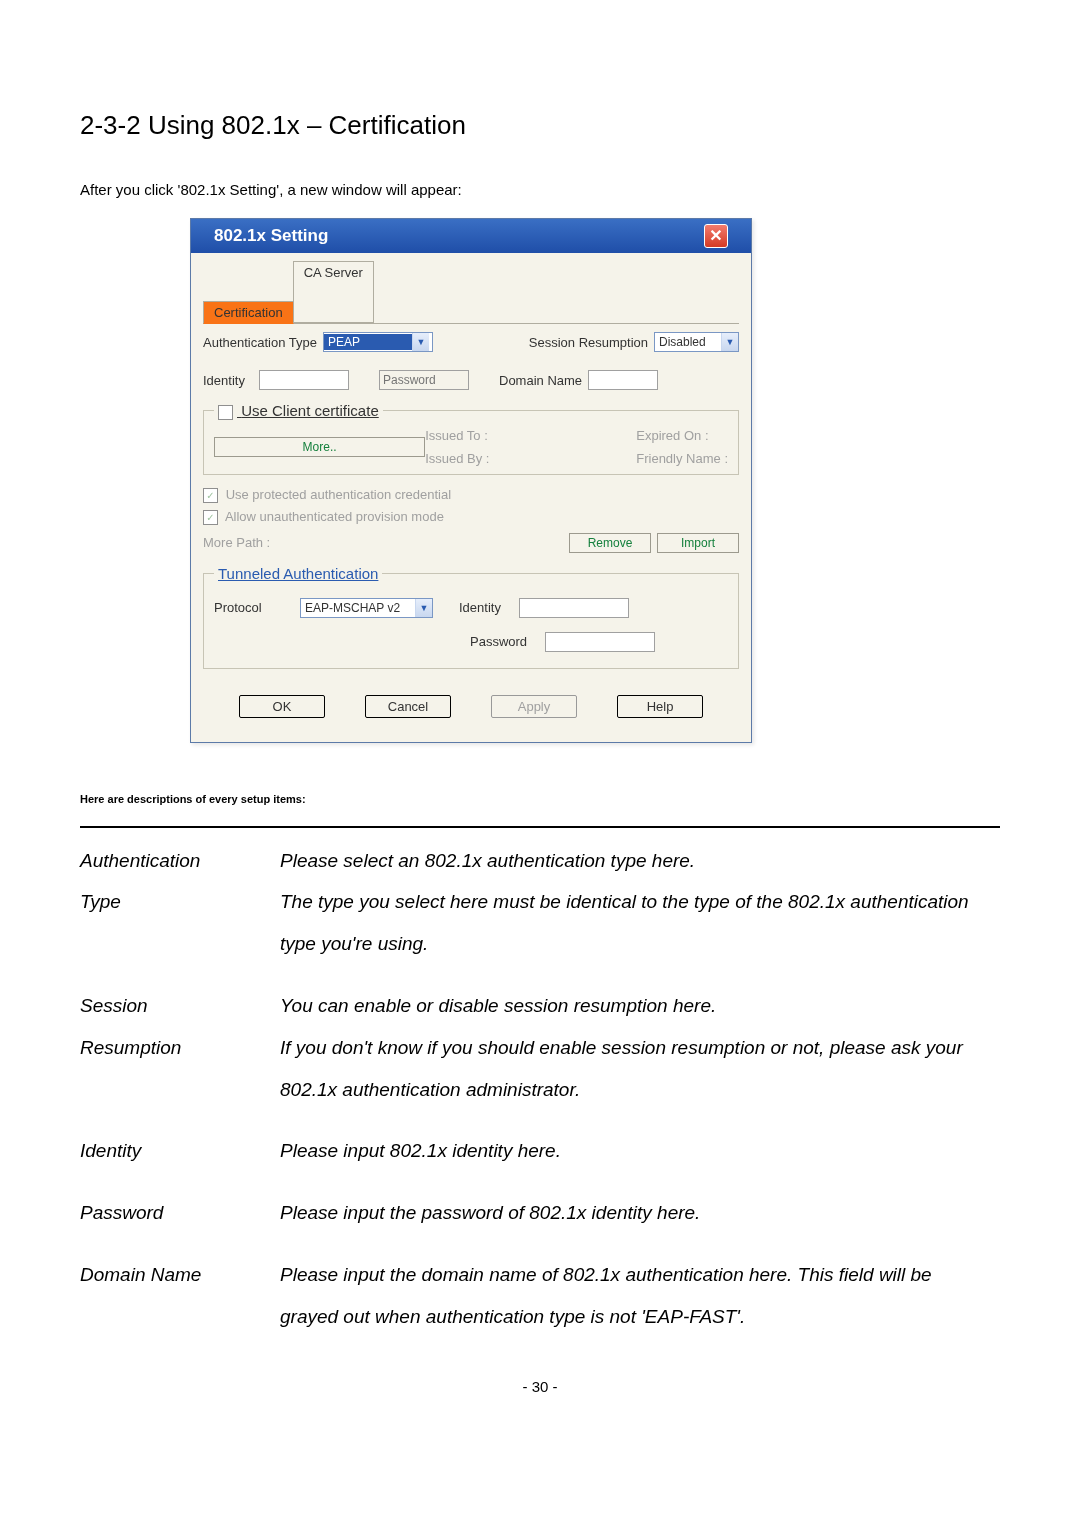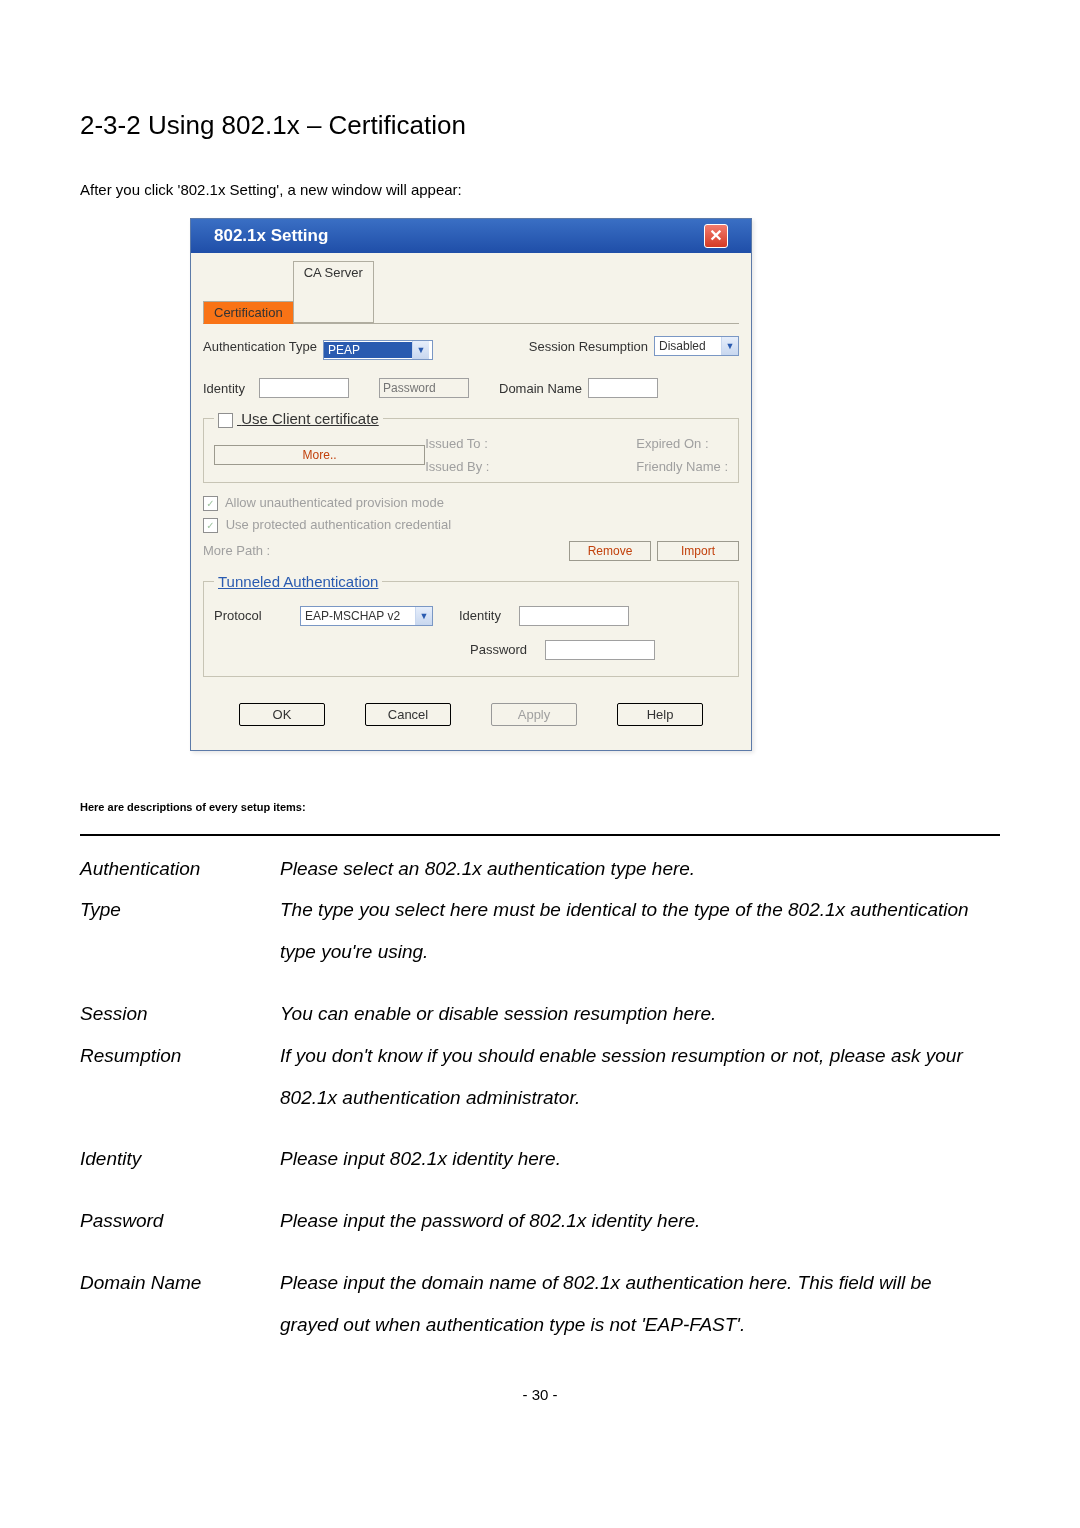--- a/index.html
+++ b/index.html
@@ -155,21 +155,21 @@
   }
   .disabled-text { color: #a0a0a0; }
   .btn-flat {
     border: 1px solid #9c9a8e;
     background: #f5f3ea;
     padding: 2px 8px;
     font-size: 12px;
     min-width: 64px;
     text-align: center;
   }
-  .btn-flat.disabled { color: #c2410c; }
+  .btn-flat.disabled { color: #15803d; }
   .cert-grid {
     display: grid;
     grid-template-columns: 1fr 1fr auto;
     row-gap: 8px;
     align-items: center;
   }
   .button-bar {
     display: flex;
     justify-content: center;
     gap: 40px;
@@ -231,21 +231,21 @@
     </div>
     <div class="dialog-body">
 
       <div class="tabs">
         <div class="tab active">Certification</div>
         <div class="tab">CA Server</div>
       </div>
 
       <div class="row">
         <span class="lbl">Authentication Type</span>
-        <div class="select selected-blue" style="min-width:110px;margin-top:8px;">
+        <div class="select selected-blue" style="min-width:110px;">
           <span class="select-text" style="min-width:80px;">PEAP</span>
           <span class="select-arrow">▼</span>
         </div>
         <span style="flex:1"></span>
         <span class="lbl">Session Resumption</span>
         <div class="select">
           <span class="select-text" style="min-width:58px;">Disabled</span>
           <span class="select-arrow">▼</span>
         </div>
       </div>
@@ -270,25 +270,25 @@
           <span>Expired On :</span>
           <div class="btn-flat disabled" style="grid-row:1/3; align-self:center;">More..</div>
           <span>Issued By :</span>
           <span>Friendly Name :</span>
         </div>
       </fieldset>
 
       <div class="disabled-text" style="margin:10px 0;">
         <div style="margin-bottom:6px;">
           <span class="checkbox" style="color:#9fc49f;">✓</span>
-          <span>Allow unauthenticated provision mode</span>
+          <span>Use protected authentication credential</span>
         </div>
         <div style="margin-bottom:6px;">
           <span class="checkbox" style="color:#9fc49f;">✓</span>
-          <span>Use protected authentication credential</span>
+          <span>Allow unauthenticated provision mode</span>
         </div>
         <div class="row">
           <span>More Path :</span>
           <span style="flex:1"></span>
           <div class="btn-flat disabled">Remove</div>
           <div class="btn-flat disabled">Import</div>
         </div>
       </div>
 
       <fieldset class="groupbox">

